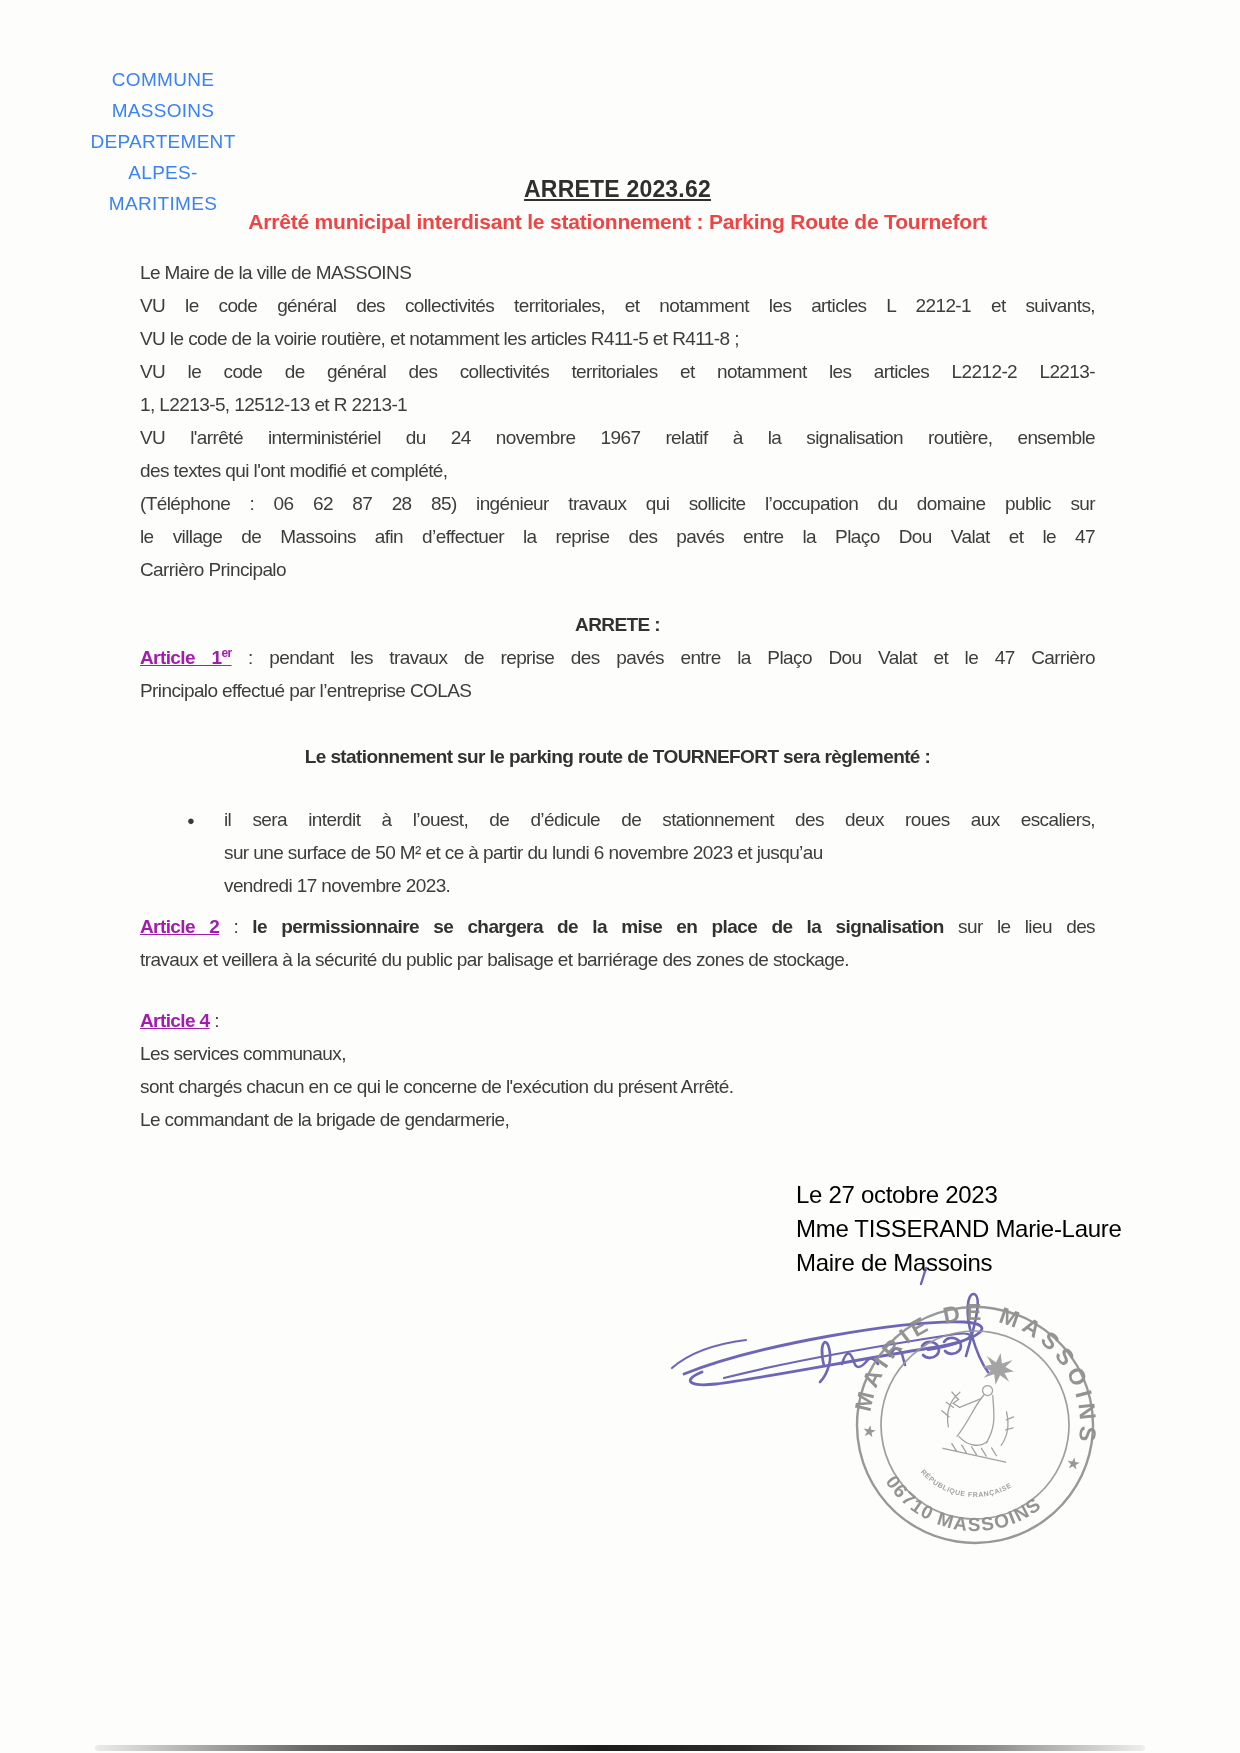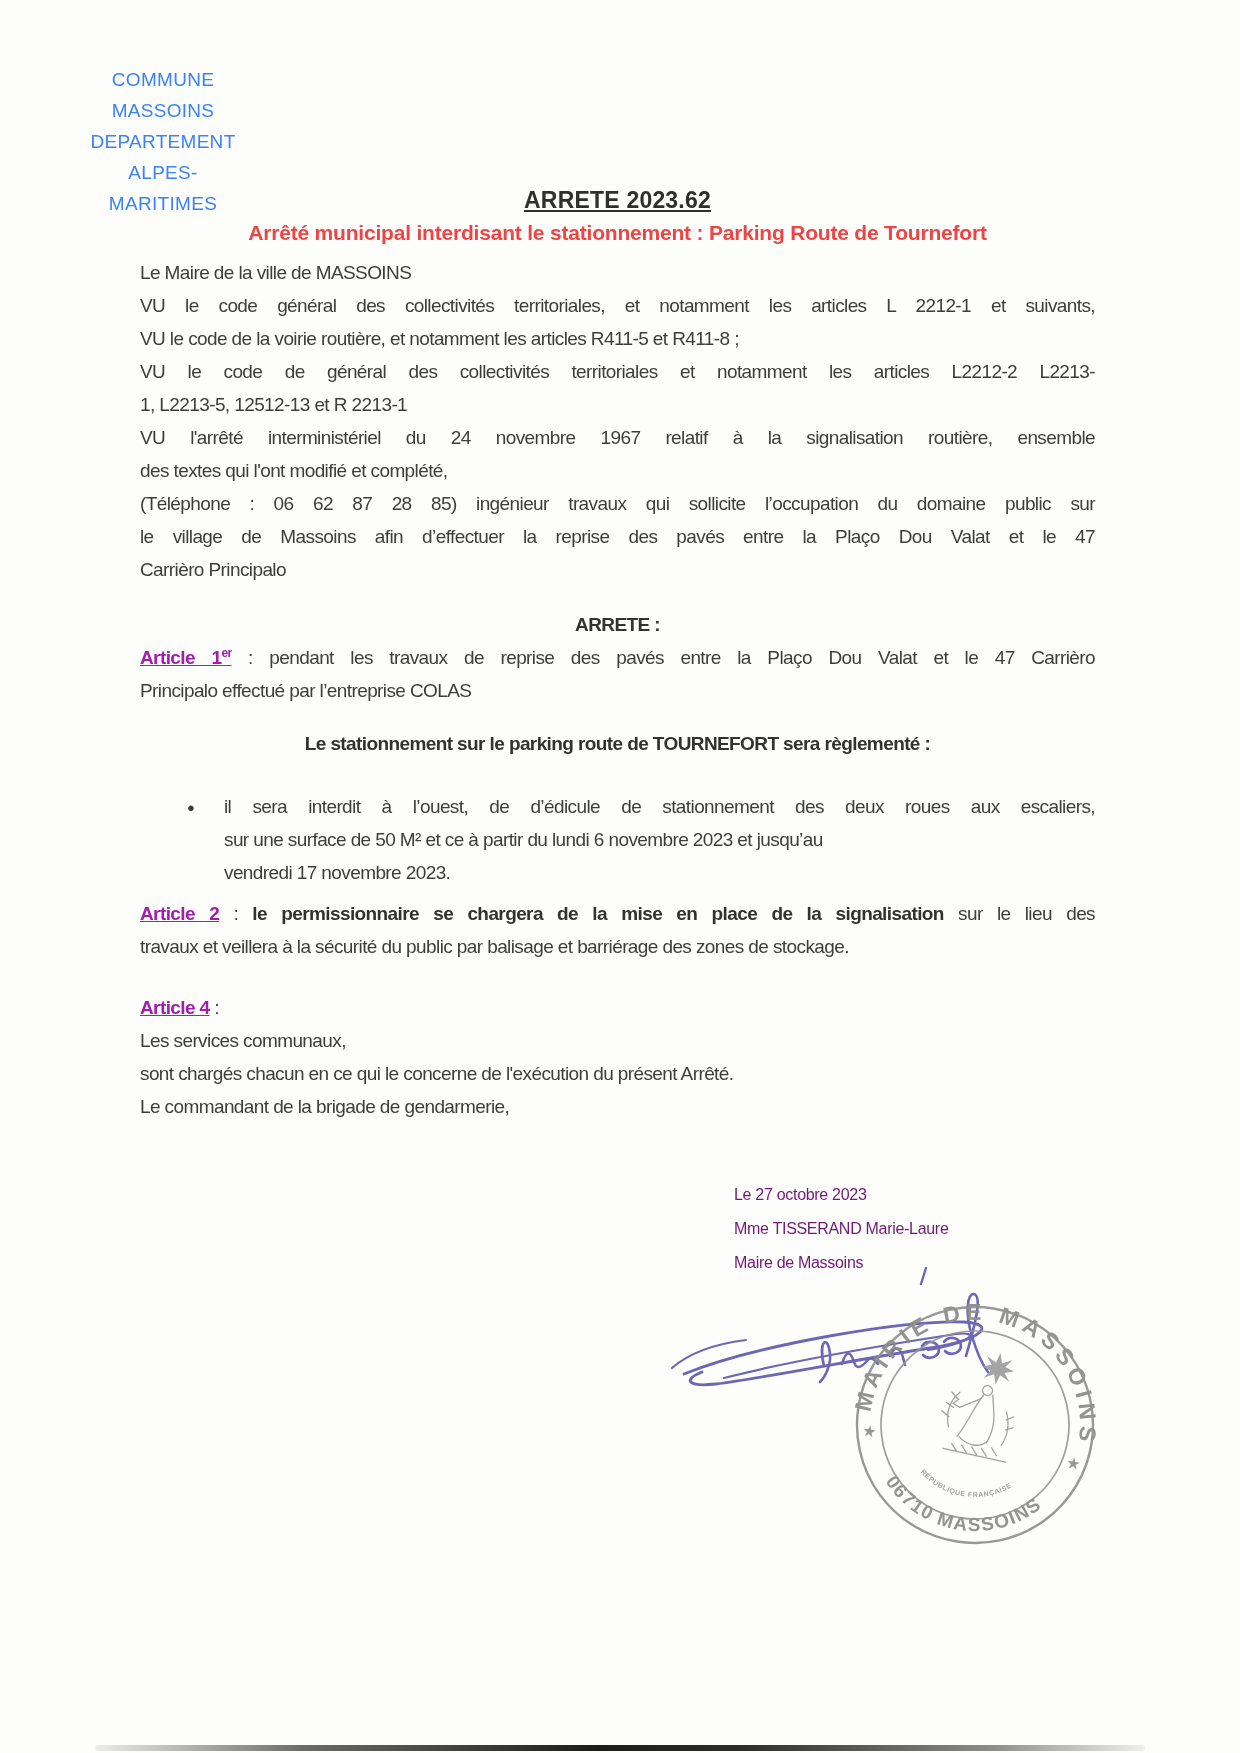--- a/index.html
+++ b/index.html
@@ -7,44 +7,44 @@
     position:relative;width:1240px;height:1753px;background:#fdfdfb;
     font-family:"Liberation Sans",sans-serif;color:#3d3d3d;overflow:hidden;
     box-shadow:0 0 6px rgba(0,0,0,.2);
   }
   
   #communeblock{
     position:absolute;left:78px;top:64px;width:170px;text-align:center;
     font-size:19px;line-height:31px;color:#3b82f6;letter-spacing:.3px;
   }
   
-  #titleblock{position:absolute;left:140px;top:184px;width:955px;text-align:center;}
+  #titleblock{position:absolute;left:140px;top:173px;width:955px;text-align:center;}
   #titleblock .title{font-size:23px;line-height:32px;font-weight:700;color:#2f2f2f;text-decoration:underline;letter-spacing:.2px;}
   #titleblock .subtitle{font-size:21px;line-height:33px;font-weight:700;color:#ef4444;letter-spacing:-.2px;}
   
   #bodycol{
     position:absolute;left:140px;top:256px;width:955px;
     font-size:19px;line-height:33px;letter-spacing:-.6px;color:#3d3d3d;
   }
   .ln{white-space:nowrap;}
   .jl{white-space:nowrap;text-align:justify;text-align-last:justify;}
   .ctr{text-align:center;text-align-last:center;}
   .b{font-weight:700;color:#323232;}
   .artlbl{font-weight:700;color:#a21caf;text-decoration:underline;}
   .artlbl sup{font-size:12px;vertical-align:super;line-height:0;}
   .mtA{margin-top:22px;}   
-  .mtB{margin-top:20px;text-align:right;}  
+  .mtB{margin-top:33px;text-align:right;}  
   .mtC{margin-top:30px;}  
   .mtD{margin-top:8px;}  
   .mtE{margin-top:28px;}  
   .bullet-line{position:relative;padding-left:84px;}
   .bullet-cont{padding-left:84px;}
   .dot{position:absolute;left:47px;top:1px;font-size:13px;color:#3a3a3a;}
   
-  #signoff{position:absolute;left:734px;top:1178px;font-size:16px;line-height:34px;color:#701a75;letter-spacing:-.3px;}
+  #signoff{position:absolute;left:796px;top:1178px;font-size:24px;line-height:34px;color:#000000;letter-spacing:-.3px;}
   
   #sig{position:absolute;left:664px;top:1260px;}
   #stamp{position:absolute;left:849px;top:1299px;opacity:.92;}
   .stamp-arc{font-family:"Liberation Sans",sans-serif;font-weight:700;fill:#8b8b8b;}
   .stamp-sketch{stroke:#9b9b9b;fill:none;stroke-width:1.3;stroke-linecap:round;}
   
   #scanband{
     position:absolute;left:95px;right:95px;bottom:2px;height:6px;border-radius:3px;
     background:linear-gradient(90deg,rgba(140,140,140,.15),#6a6a6a 20%,#1c1c1c 48%,#2e2e2e 62%,#8a8a8a 85%,rgba(160,160,160,.15));
   }

